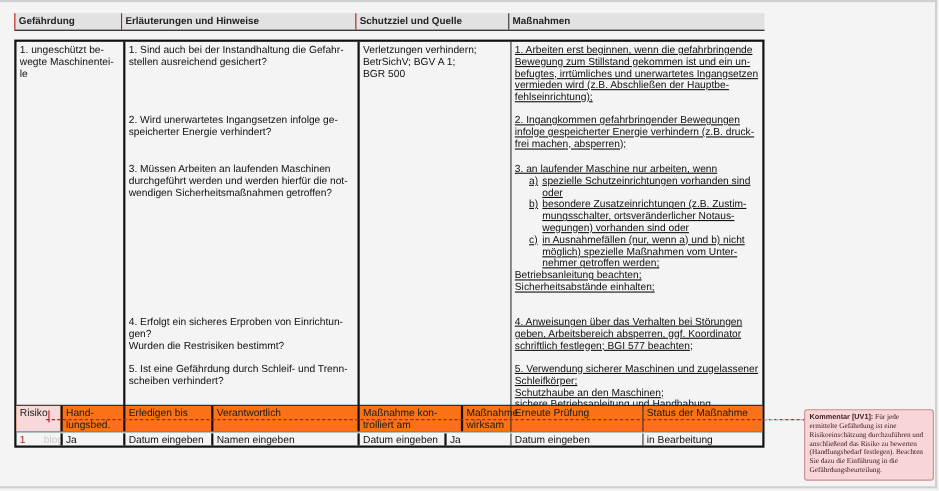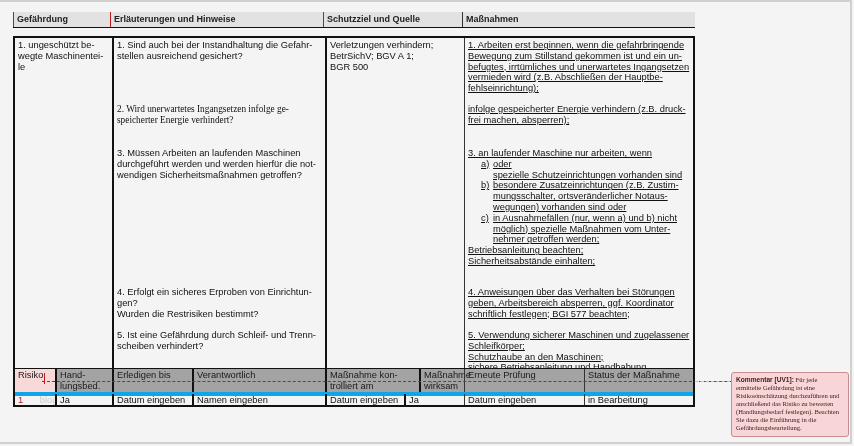--- a/index.html
+++ b/index.html
@@ -47,21 +47,21 @@
     .sub .lbl { width: 25px; padding-left: 13px; flex: none; box-sizing: border-box; }
     .sub .txt { flex: 1; }
 
     
     .bottom {
       position: absolute; left: 0; right: 0; bottom: 0; height: 36px;
       border-top: 1px solid #111;
     }
     .bh-row {
       position: absolute; left: 0; right: 0; top: 0; height: 23px;
-      background: #a3a3a3; border-bottom: 4px solid #0ea5e9;
+      background: #f97316; border-bottom: 1px solid #0ea5e9;
     }
     .bv-row { position: absolute; left: 0; right: 0; top: 25px; height: 11px; }
     .bcell {
       position: absolute; top: 0; bottom: 0; box-sizing: border-box;
       padding: 1px 3px 0 3px; line-height: 10.5px; white-space: nowrap;
     }
     .bcell.sep { border-left: 2px solid #111; }
     .bh-row .bcell { font-size: 9.3px; color: #1a1a1a; }
     .red { color: #c0151a; }
     .red-bg { background: #f7d9da; }
@@ -104,21 +104,21 @@
     <div>1. ungeschützt be-</div>
     <div>wegte Maschinentei-</div>
     <div>le</div>
   </div>
 
   <div class="col col-2">
     <div class="q" style="top:2px;">
       <div>1. Sind auch bei der Instandhaltung die Gefahr-</div>
       <div>stellen ausreichend gesichert?</div>
     </div>
-    <div class="q" style="top:66px;font-family:Liberation Serif, serif;">
+    <div class="q" style="top:66px;">
       <div>2. Wird unerwartetes Ingangsetzen infolge ge-</div>
       <div>speicherter Energie verhindert?</div>
     </div>
     <div class="q" style="top:110px;">
       <div>3. Müssen Arbeiten an laufenden Maschinen</div>
       <div>durchgeführt werden und werden hierfür die not-</div>
       <div>wendigen Sicherheitsmaßnahmen getroffen?</div>
     </div>
     <div class="q" style="top:249px;">
       <div>4. Erfolgt ein sicheres Erproben von Einrichtun-</div>
@@ -139,30 +139,31 @@
 
   <div class="col col-4">
     <div class="m" style="top:2px;">
       <div>1. Arbeiten erst beginnen, wenn die gefahrbringende</div>
       <div>Bewegung zum Stillstand gekommen ist und ein un-</div>
       <div>befugtes, irrtümliches und unerwartetes Ingangsetzen</div>
       <div>vermieden wird (z.B. Abschließen der Hauptbe-</div>
       <div>fehlseinrichtung);</div>
     </div>
     <div class="m" style="top:66px;">
+      <div>2. Ingangkommen gefahrbringender Bewegungen</div>
       <div>infolge gespeicherter Energie verhindern (z.B. druck-</div>
       <div>frei machen, absperren);</div>
     </div>
     <div class="m" style="top:110px;">
       <div>3. an laufender Maschine nur arbeiten,  wenn</div>
       <div class="sub">
         <span class="lbl">a)</span>
         <span class="txt">
+          <div>spezielle Schutzeinrichtungen vorhanden sind</div>
           <div>oder</div>
-          <div>spezielle Schutzeinrichtungen vorhanden sind</div>
         </span>
       </div>
       <div class="sub">
         <span class="lbl">b)</span>
         <span class="txt">
           <div>besondere Zusatzeinrichtungen (z.B. Zustim-</div>
           <div>mungsschalter, ortsveränderlicher Notaus-</div>
           <div>wegungen) vorhanden sind oder</div>
         </span>
       </div>

